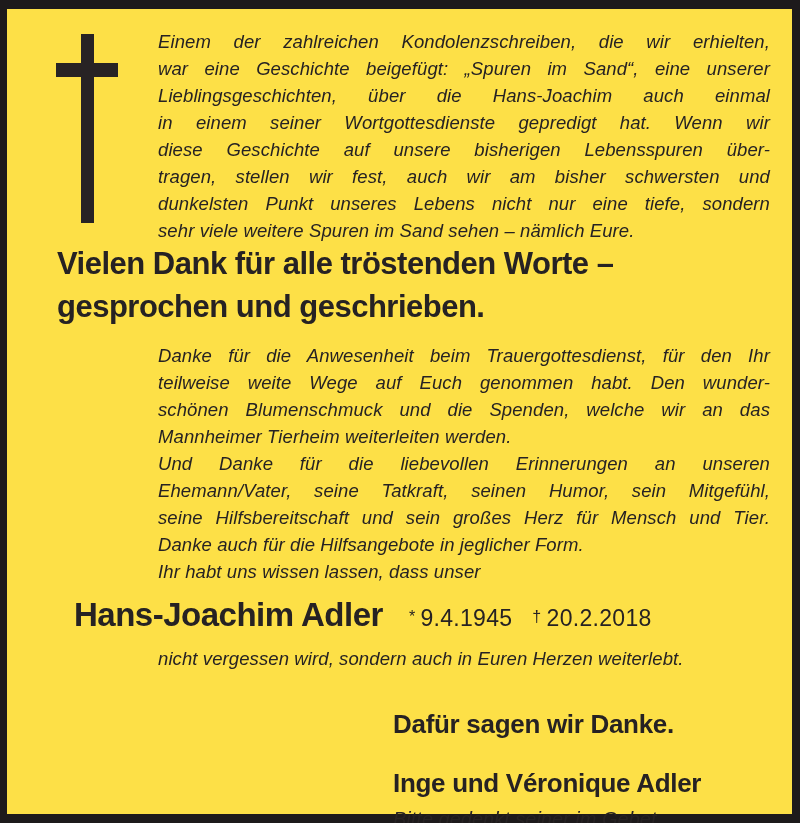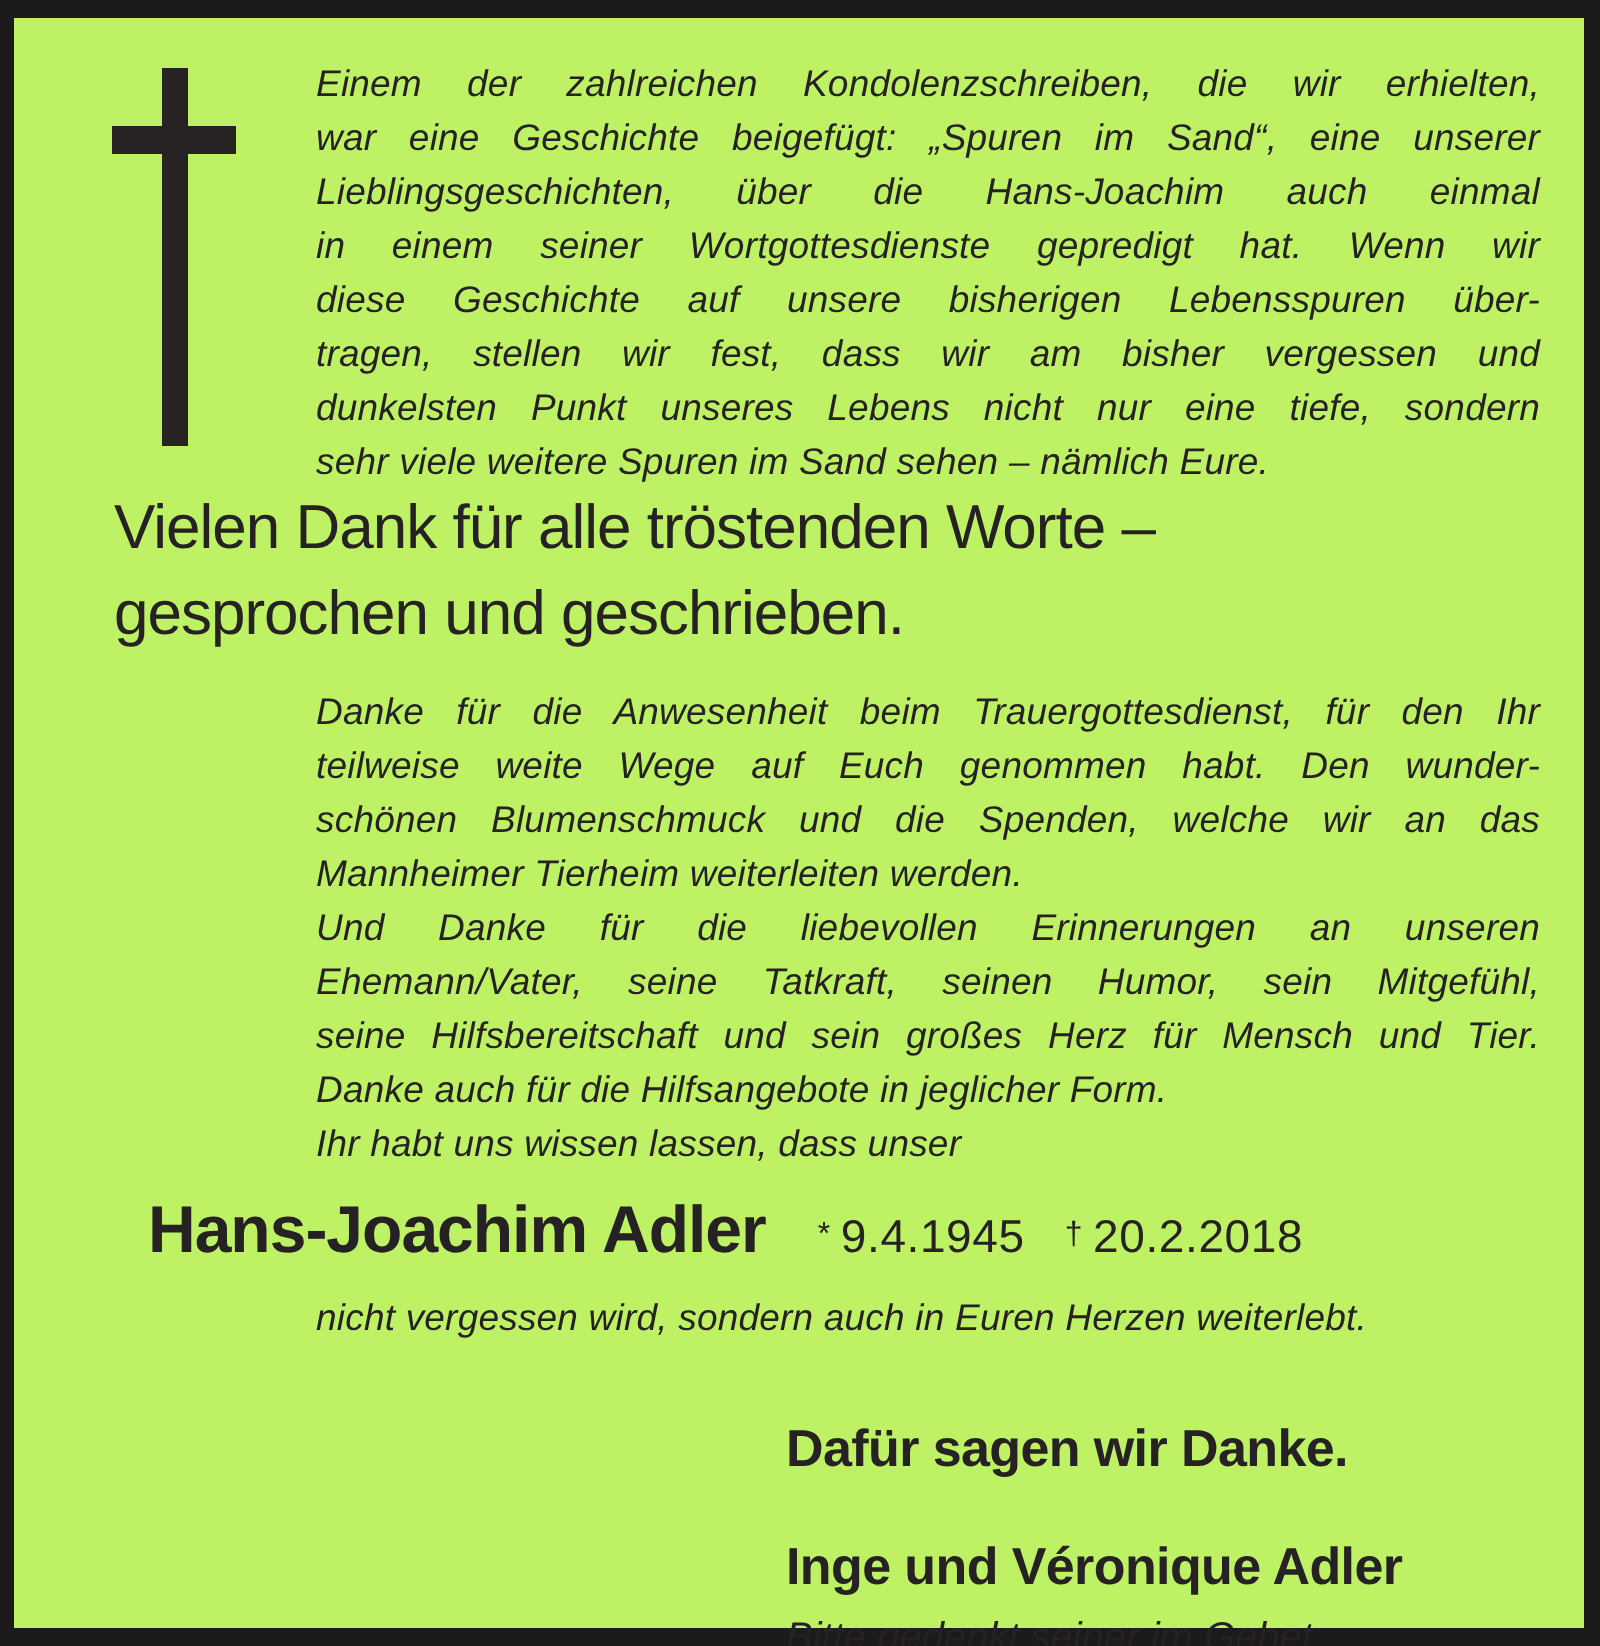--- a/index.html
+++ b/index.html
@@ -1,20 +1,20 @@
 <!DOCTYPE html>
 <html lang="de"><head>
 <meta charset="utf-8">
 <style>
   html, body { margin: 0; padding: 0; background: #e8e8e8; }
   .ad {
     position: relative;
     width: 800px;
     height: 823px;
-    background: #bef264;
+    background: #fde047;
     overflow: hidden;
     font-family: "Liberation Sans", "DejaVu Sans", sans-serif;
     color: #262223;
   }
   
   .frame { position: absolute; background: #1d1a1b; }
   .frame.top    { left: 0; top: 0; width: 800px; height: 9px; }
   .frame.left   { left: 0; top: 0; width: 7px; height: 823px; }
   .frame.right  { left: 792px; top: 0; width: 8px; height: 823px; }
   .frame.bottom { left: 0; top: 814px; width: 800px; height: 9px; }
@@ -40,21 +40,21 @@
   .thanks { left: 158px; top: 342px; }
   .offers { left: 158px; top: 531px; }
   .memory { left: 158px; top: 645px; width: 620px; }
 
   .headline {
     position: absolute;
     left: 57px; top: 242px;
     margin: 0;
     font-size: 31px;
     line-height: 43px;
-    font-weight: normal;
+    font-weight: bold;
     letter-spacing: -0.5px;
   }
 
   .name-row {
     position: absolute;
     left: 57px; top: 595px;
     display: flex;
     align-items: baseline;
     white-space: nowrap;
   }
@@ -98,21 +98,21 @@
     <div class="v"></div>
     <div class="h"></div>
   </div>
 
   <div class="body-block intro">
     <div class="jl">Einem der zahlreichen Kondolenzschreiben, die wir erhielten,</div>
     <div class="jl">war eine Geschichte beigefügt: „Spuren im Sand“, eine unserer</div>
     <div class="jl">Lieblingsgeschichten, über die Hans-Joachim auch einmal</div>
     <div class="jl">in einem seiner Wortgottesdienste gepredigt hat. Wenn wir</div>
     <div class="jl">diese Geschichte auf unsere bisherigen Lebensspuren über-</div>
-    <div class="jl">tragen, stellen wir fest, dass wir am bisher vergessen und</div>
+    <div class="jl">tragen, stellen wir fest, auch wir am bisher schwersten und</div>
     <div class="jl">dunkelsten Punkt unseres Lebens nicht nur eine tiefe, sondern</div>
     <div class="ll">sehr viele weitere Spuren im Sand sehen – nämlich Eure.</div>
   </div>
 
   <h1 class="headline">
     <div>Vielen Dank für alle tröstenden Worte –</div>
     <div>gesprochen und geschrieben.</div>
   </h1>
 
   <div class="body-block thanks">

